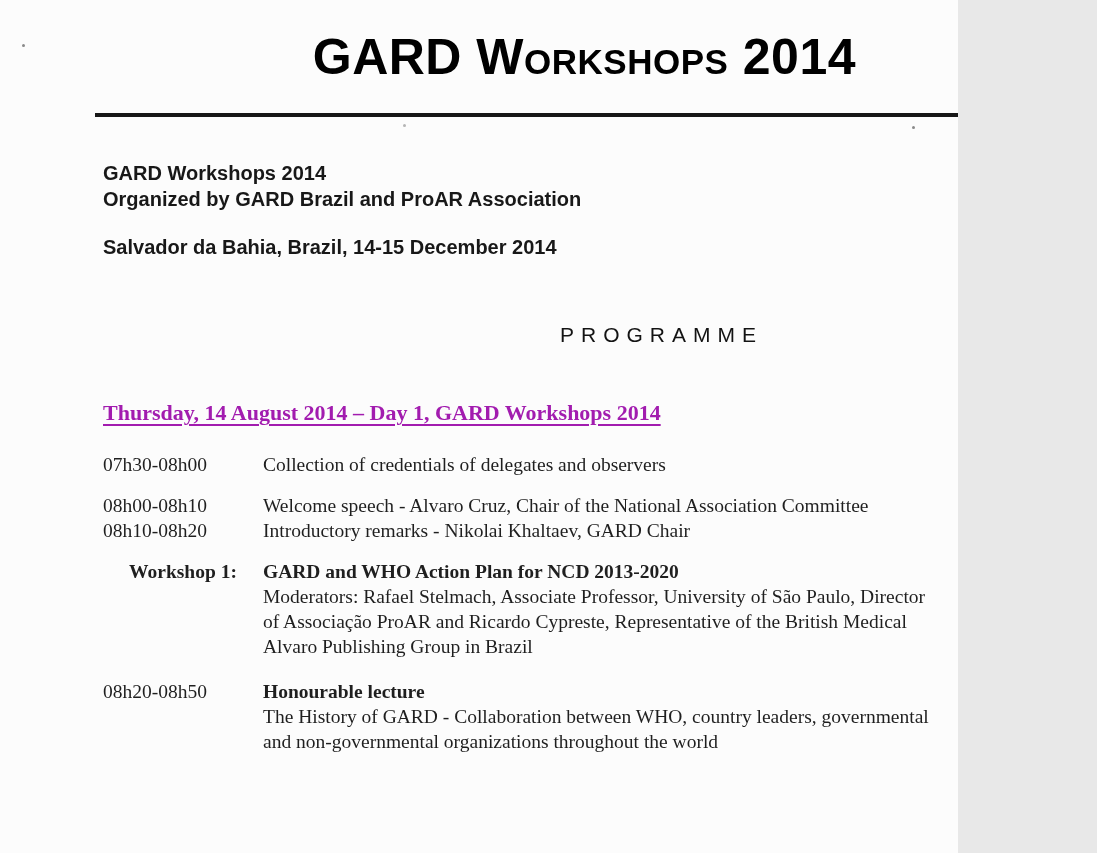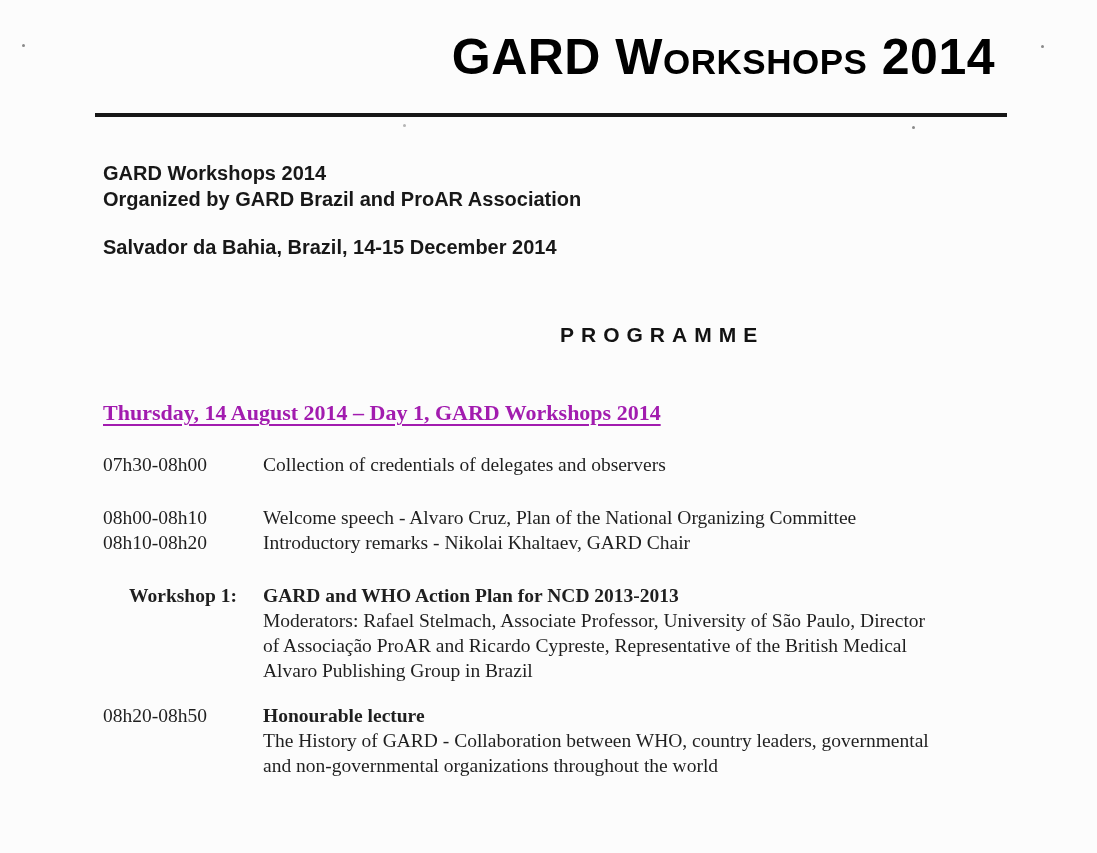--- a/index.html
+++ b/index.html
@@ -1,18 +1,18 @@
 <!DOCTYPE html>
 <html><head>
 <meta charset="utf-8">
 <style>
   html, body { margin: 0; padding: 0; background: #e8e8e8; }
   .page {
     position: relative;
-    width: 1097px;
+    width: 958px;
     height: 853px;
     background: #fcfcfc;
     overflow: hidden;
     font-family: "Liberation Serif", serif;
     color: #1f1f1f;
   }
 
   
   .doc-title {
     position: absolute;
@@ -50,21 +50,21 @@
     color: #181818;
   }
   .meta-gap { height: 22px; }
 
   
   .programme {
     position: absolute;
     top: 323px;
     left: 560px;
     font-family: "Liberation Sans", sans-serif;
-    font-weight: bold;
+    font-weight: normal;
     font-size: 21px;
     letter-spacing: 7px;
     color: #131313;
     white-space: nowrap;
   }
 
   
   .day-heading {
     position: absolute;
     top: 400px;
@@ -87,21 +87,21 @@
     width: 904px;
     font-size: 19.5px;
     line-height: 25px;
     color: #1f1f1f;
   }
   .srow {
     display: grid;
     grid-template-columns: 160px 1fr;
     align-items: start;
   }
-  .gap24 { margin-top: 28px; }
+  .gap24 { margin-top: 16px; }
   .gap20 { margin-top: 20px; }
   .time { white-space: nowrap; }
   .time.bold { font-weight: bold; text-align: center; }
   .section-heading {
     margin-top: 24px;
     font-weight: bold;
   }
   .line { display: block; }
   .line.bold { font-weight: bold; }
   .line.italic { font-style: italic; }
@@ -149,35 +149,35 @@
       <div class="time">07h30-08h00</div>
       <div class="desc">
         <span class="line">Collection of credentials of delegates and observers</span>
       </div>
     </div>
 
 
     <div class="srow gap24">
       <div class="time">08h00-08h10</div>
       <div class="desc">
-        <span class="line">Welcome speech - Alvaro Cruz, Plan of the National Organizing Committee</span>
+        <span class="line">Welcome speech - Alvaro Cruz, Chair of the National Association Committee</span>
       </div>
     </div>
 
     <div class="srow">
       <div class="time">08h10-08h20</div>
       <div class="desc">
         <span class="line">Introductory remarks - Nikolai Khaltaev, GARD Chair</span>
       </div>
     </div>
 
     <div class="srow gap24">
       <div class="time bold">Workshop 1:</div>
       <div class="desc">
-        <span class="line bold">GARD and WHO Action Plan for NCD 2013-2013</span>
+        <span class="line bold">GARD and WHO Action Plan for NCD 2013-2020</span>
         <span class="line">Moderators: Rafael Stelmach, Associate Professor, University of São Paulo, Director</span>
         <span class="line">of Associação ProAR and Ricardo Cypreste, Representative of the British Medical</span>
         <span class="line">Alvaro Publishing Group in Brazil</span>
       </div>
     </div>
 
     <div class="srow gap20">
       <div class="time">08h20-08h50</div>
       <div class="desc">
         <span class="line bold">Honourable lecture</span>

